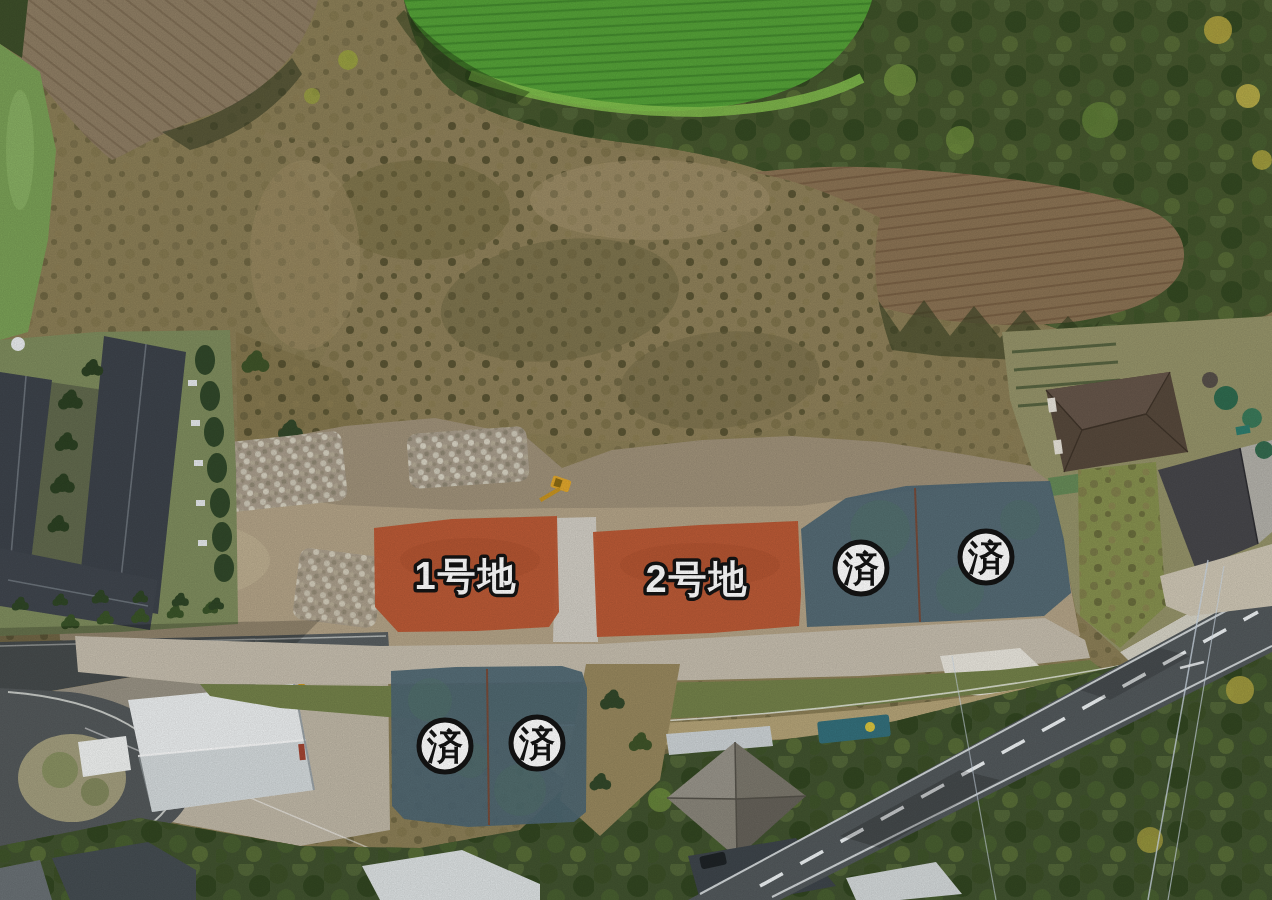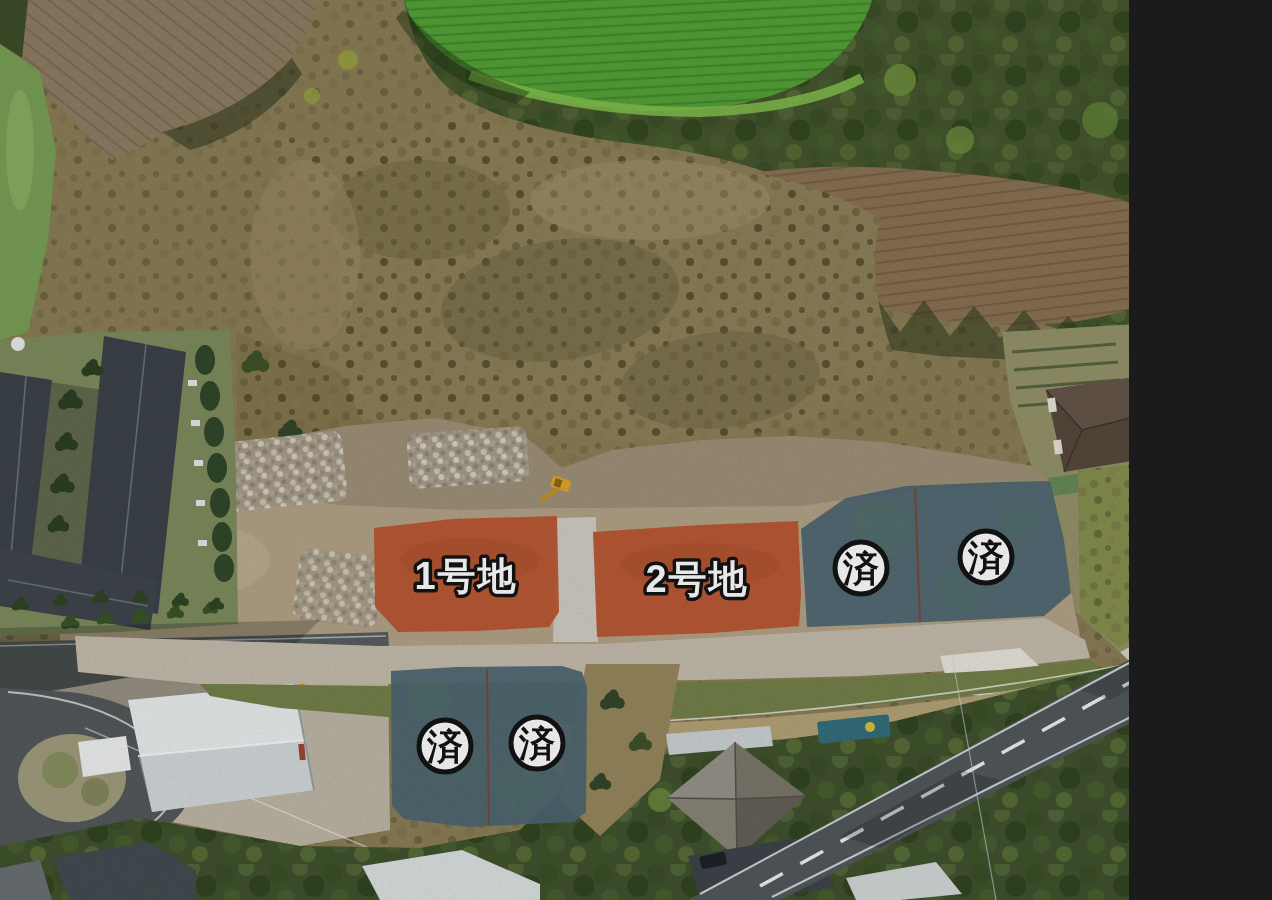--- a/index.html
+++ b/index.html
@@ -1,16 +1,16 @@
 <!DOCTYPE html>
 <html><head>
 <meta charset="utf-8">
 <style>
   html,body{margin:0;padding:0;background:#1b1b1b;}
-  .stage{position:relative;width:1129px;height:900px;overflow:hidden;background:#8c7f57;}
+  .stage{position:relative;width:1272px;height:900px;overflow:hidden;background:#8c7f57;}
   svg{display:block;}
   .lot-label{
     font:700 38px "Liberation Sans","DejaVu Sans",sans-serif;
     letter-spacing:2px;
     fill:#ffffff;
     stroke:#141414;stroke-width:7;stroke-linejoin:round;
     paint-order:stroke;
     text-anchor:middle;
   }
   .badge-text{

